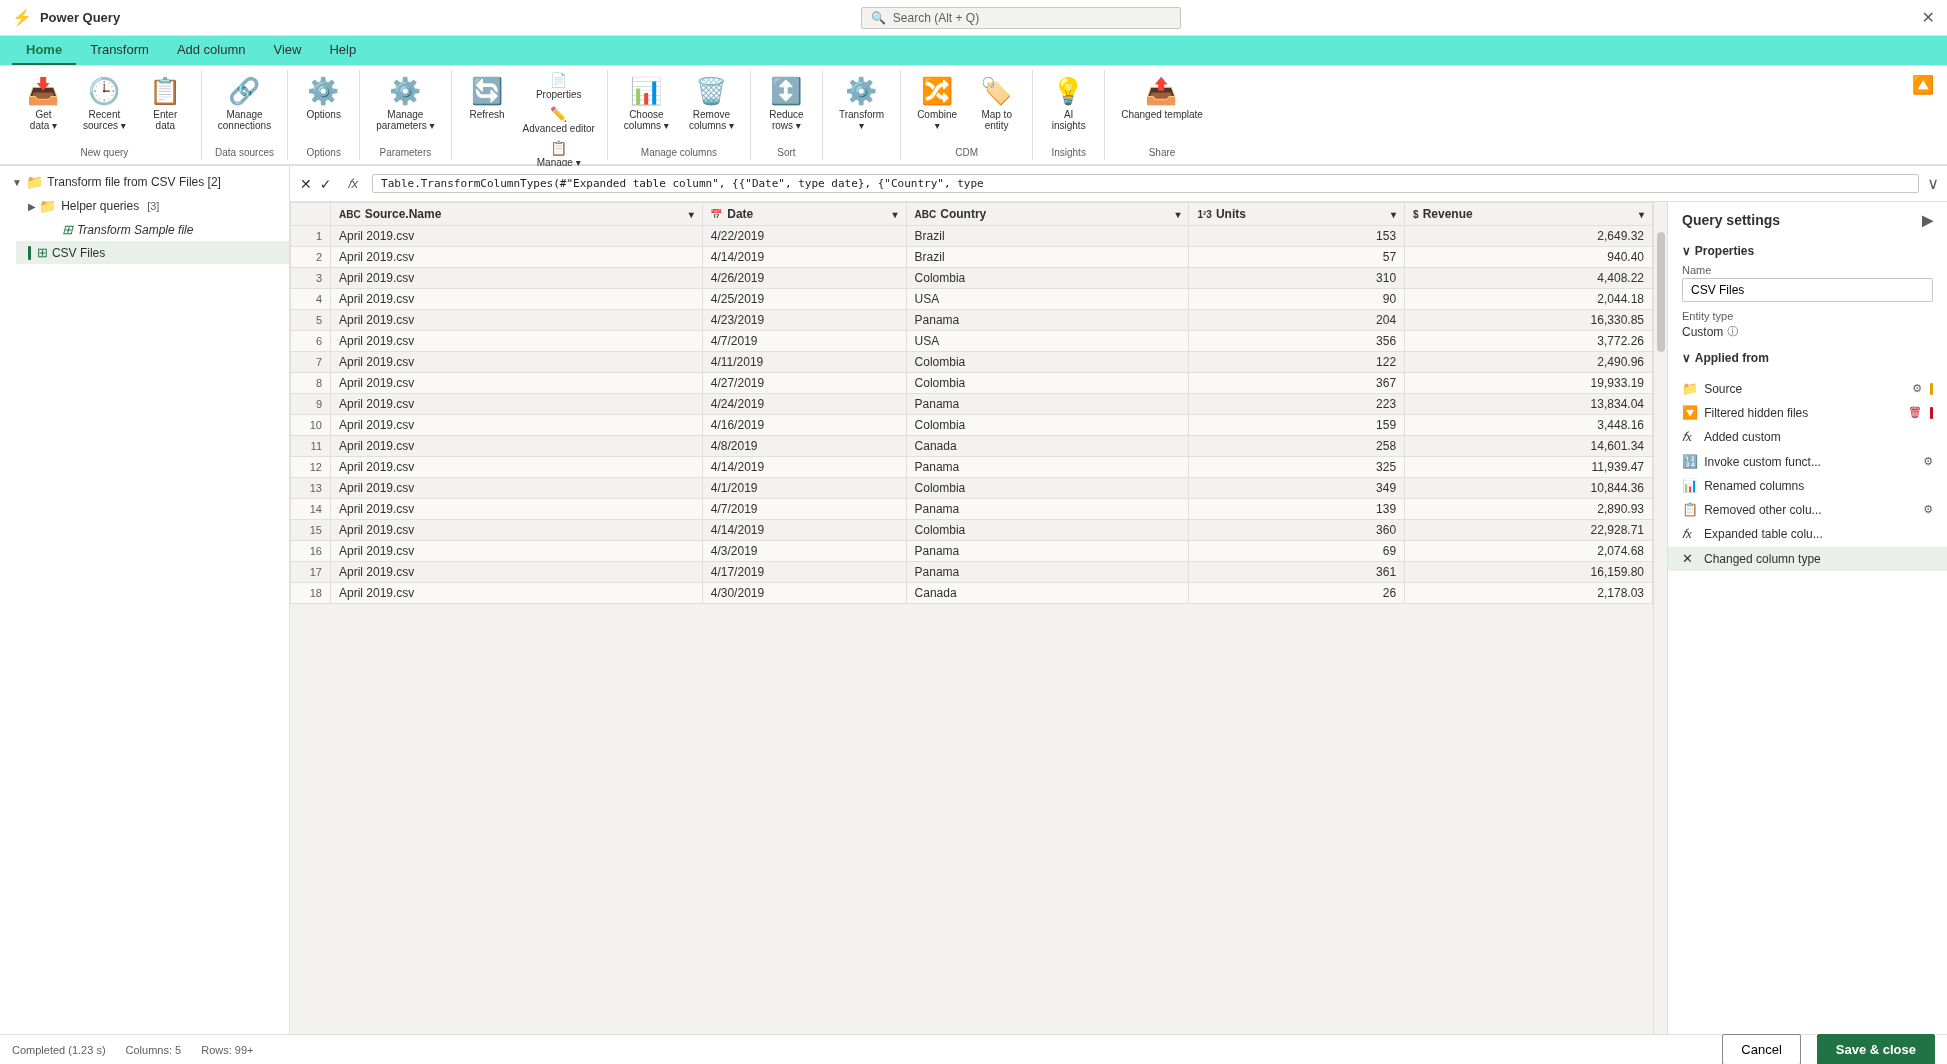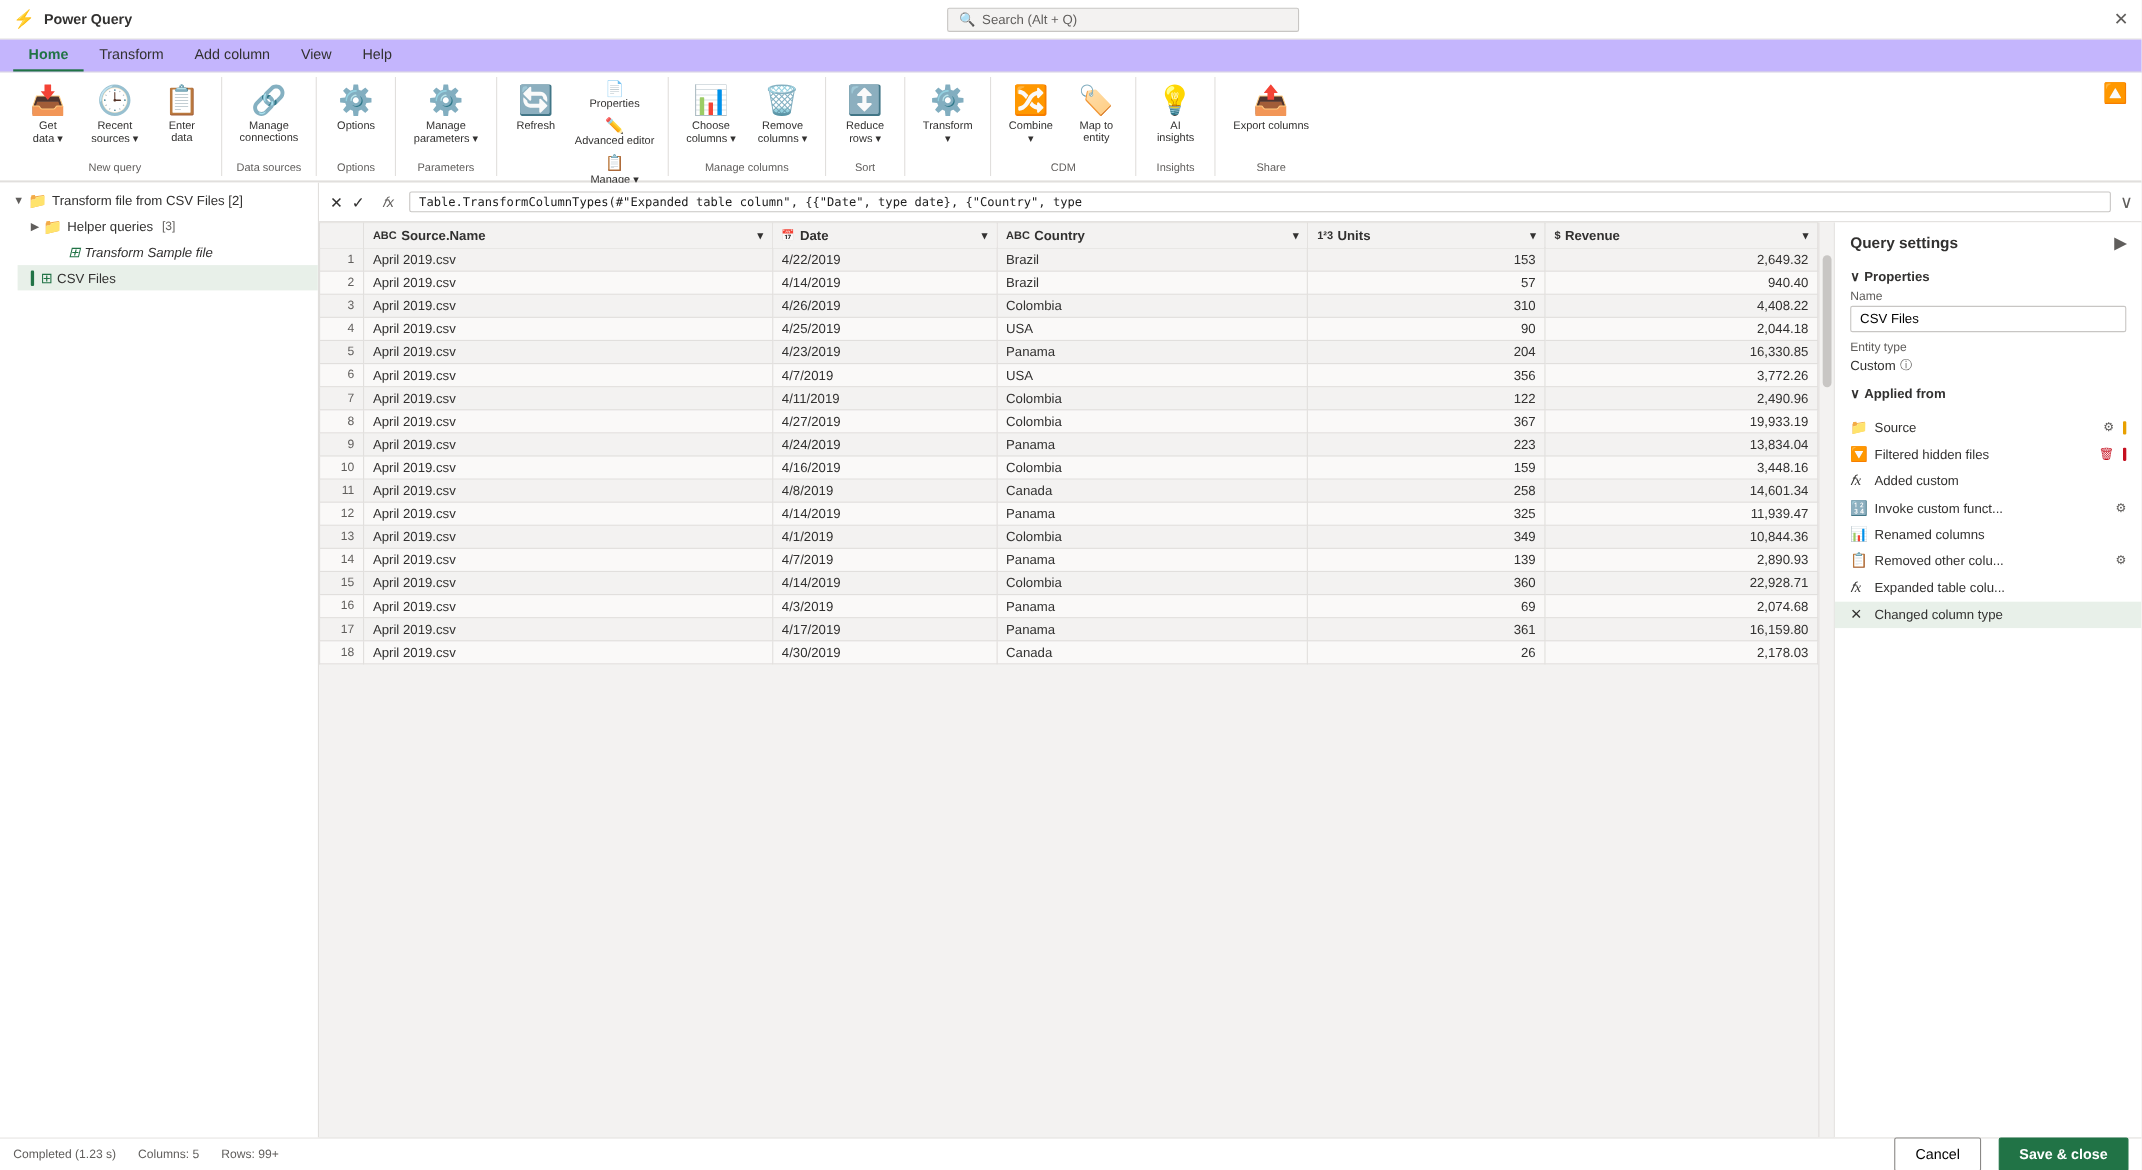--- a/index.html
+++ b/index.html
@@ -5,21 +5,21 @@
     * { box-sizing: border-box; margin: 0; padding: 0; }
     body { font-family: 'Segoe UI', sans-serif; font-size: 12px; background: #f3f2f1; color: #323130; width: 1947px; height: 1064px; overflow: hidden; }
 
     
     .title-bar { display: flex; align-items: center; justify-content: space-between; background: #fff; height: 36px; padding: 0 12px; border-bottom: 1px solid #e1dfdd; }
     .title-bar-left { display: flex; align-items: center; gap: 8px; font-size: 13px; font-weight: 600; color: #323130; }
     .title-bar-search { display: flex; align-items: center; background: #f3f2f1; border: 1px solid #c8c6c4; border-radius: 2px; padding: 3px 10px; gap: 6px; width: 320px; font-size: 12px; color: #605e5c; }
     .title-bar-close { cursor: pointer; font-size: 16px; color: #605e5c; }
 
     
-    .ribbon-tabs { display: flex; align-items: flex-end; background: #c4b5fd; padding: 0 12px; border-bottom: 1px solid #e1dfdd; height: 30px; }
+    .ribbon-tabs { display: flex; align-items: flex-end; background: #5eead4; padding: 0 12px; border-bottom: 1px solid #e1dfdd; height: 30px; }
     .ribbon-tab { padding: 6px 14px; font-size: 13px; cursor: pointer; color: #323130; border-bottom: 2px solid transparent; }
     .ribbon-tab.active { color: #217346; border-bottom: 2px solid #217346; font-weight: 600; }
 
     
     .ribbon-toolbar { background: #fff; border-bottom: 2px solid #e1dfdd; padding: 4px 8px; display: flex; align-items: stretch; gap: 0; height: 100px; }
     .ribbon-group { display: flex; align-items: flex-start; flex-direction: column; border-right: 1px solid #e1dfdd; padding: 0 8px; min-width: fit-content; }
     .ribbon-group-items { display: flex; align-items: flex-start; gap: 4px; flex: 1; }
     .ribbon-group-label { font-size: 10px; color: #605e5c; text-align: center; padding: 2px 0; width: 100%; text-align: center; margin-top: auto; }
     .ribbon-btn-sm { display: flex; flex-direction: column; align-items: center; gap: 1px; padding: 2px 4px; cursor: pointer; border-radius: 2px; font-size: 10px; color: #323130; text-align: center; border: none; background: none; }
     .ribbon-btn-sm .icon { font-size: 14px; }
@@ -248,21 +248,21 @@
         <span class="label">AI<br>insights</span>
       </button>
     </div>
     <div class="ribbon-group-label">Insights</div>
   </div>
 
   <div class="ribbon-group" style="border-right:none;">
     <div class="ribbon-group-items">
       <button class="ribbon-btn-wide">
         <span class="icon">📤</span>
-        <span class="label">Export columns</span>
+        <span class="label">Changed template</span>
       </button>
     </div>
     <div class="ribbon-group-label">Share</div>
   </div>
 
   <div style="margin-left:auto; display:flex; align-items:flex-start; padding:4px;">
     <span style="font-size:18px; cursor:pointer;">🔼</span>
   </div>
 </div>
 

